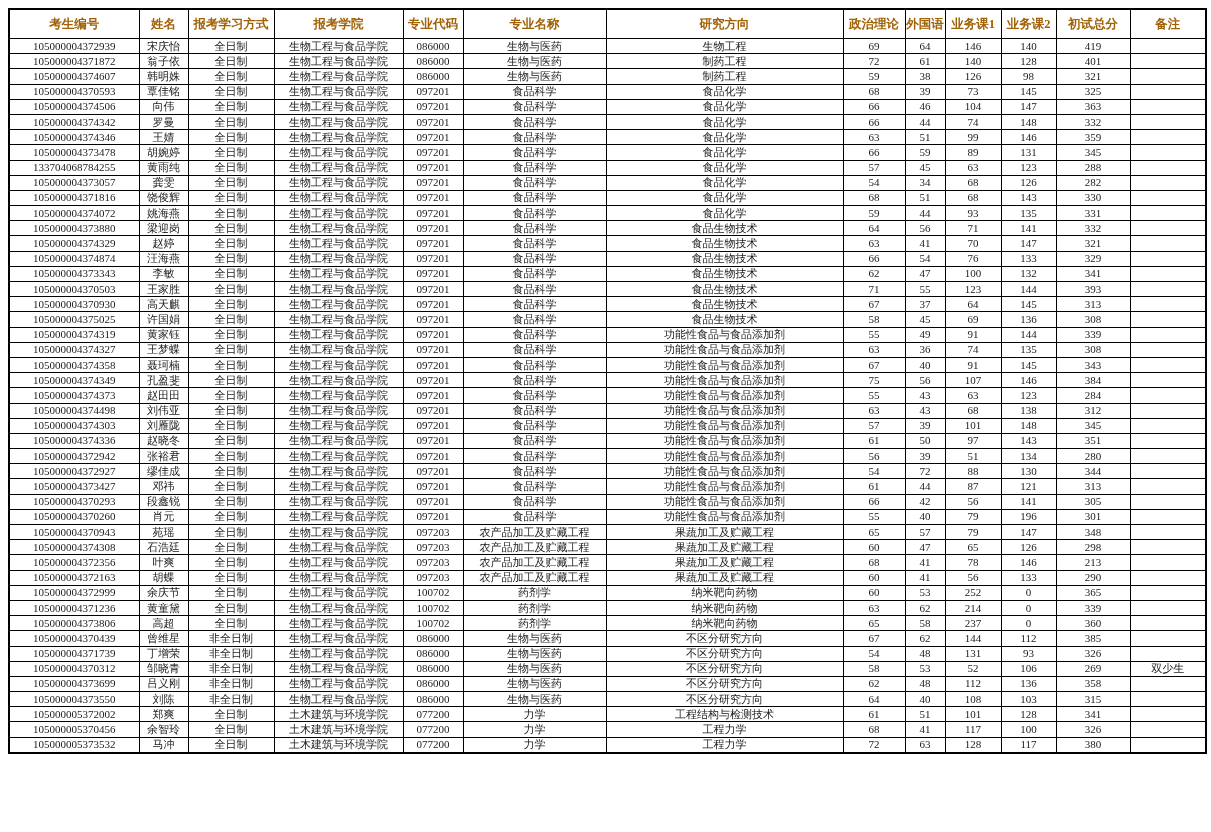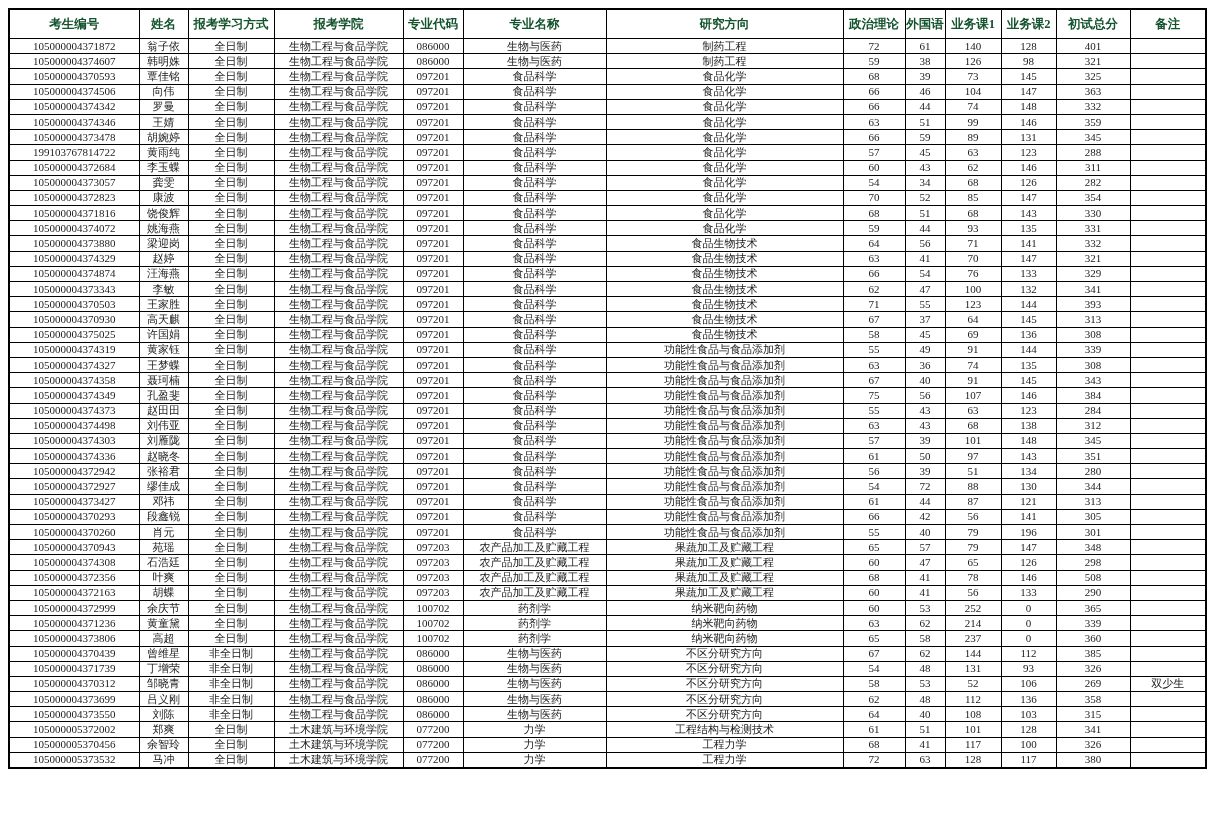--- a/index.html
+++ b/index.html
@@ -29,21 +29,21 @@
     padding: 0;
     text-align: center;
     vertical-align: middle;
     white-space: nowrap;
     overflow: hidden;
   }
   table.score-table thead th {
     height: 28px;
     font-size: 12.5px;
     font-weight: bold;
-    color: #14532d;
+    color: #a16207;
   }
   table.score-table tbody td {
     height: 14.2px;
     font-size: 11px;
     line-height: 1;
     color: #1b1b1b;
     font-weight: normal;
   }
   
   col.c0  { width: 130px; }
@@ -92,20 +92,35 @@
           <th>政治理论</th>
           <th>外国语</th>
           <th>业务课1</th>
           <th>业务课2</th>
           <th>初试总分</th>
           <th>备注</th>
         </tr>
     </thead>
     <tbody>
         <tr>
+          <td>105000004372939</td>
+          <td>宋庆怡</td>
+          <td>全日制</td>
+          <td>生物工程与食品学院</td>
+          <td>086000</td>
+          <td>生物与医药</td>
+          <td>生物工程</td>
+          <td>69</td>
+          <td>64</td>
+          <td>146</td>
+          <td>140</td>
+          <td>419</td>
+          <td></td>
+        </tr>
+        <tr>
           <td>105000004371872</td>
           <td>翁子依</td>
           <td>全日制</td>
           <td>生物工程与食品学院</td>
           <td>086000</td>
           <td>生物与医药</td>
           <td>制药工程</td>
           <td>72</td>
           <td>61</td>
           <td>140</td>
@@ -197,77 +212,47 @@
           <td>食品科学</td>
           <td>食品化学</td>
           <td>66</td>
           <td>59</td>
           <td>89</td>
           <td>131</td>
           <td>345</td>
           <td></td>
         </tr>
         <tr>
-          <td>199103767814722</td>
+          <td>133704068784255</td>
           <td>黄雨纯</td>
           <td>全日制</td>
           <td>生物工程与食品学院</td>
           <td>097201</td>
           <td>食品科学</td>
           <td>食品化学</td>
           <td>57</td>
           <td>45</td>
           <td>63</td>
           <td>123</td>
           <td>288</td>
           <td></td>
         </tr>
         <tr>
-          <td>105000004372684</td>
-          <td>李玉蝶</td>
-          <td>全日制</td>
-          <td>生物工程与食品学院</td>
-          <td>097201</td>
-          <td>食品科学</td>
-          <td>食品化学</td>
-          <td>60</td>
-          <td>43</td>
-          <td>62</td>
-          <td>146</td>
-          <td>311</td>
-          <td></td>
-        </tr>
-        <tr>
           <td>105000004373057</td>
           <td>龚雯</td>
           <td>全日制</td>
           <td>生物工程与食品学院</td>
           <td>097201</td>
           <td>食品科学</td>
           <td>食品化学</td>
           <td>54</td>
           <td>34</td>
           <td>68</td>
           <td>126</td>
           <td>282</td>
-          <td></td>
-        </tr>
-        <tr>
-          <td>105000004372823</td>
-          <td>康波</td>
-          <td>全日制</td>
-          <td>生物工程与食品学院</td>
-          <td>097201</td>
-          <td>食品科学</td>
-          <td>食品化学</td>
-          <td>70</td>
-          <td>52</td>
-          <td>85</td>
-          <td>147</td>
-          <td>354</td>
           <td></td>
         </tr>
         <tr>
           <td>105000004371816</td>
           <td>饶俊辉</td>
           <td>全日制</td>
           <td>生物工程与食品学院</td>
           <td>097201</td>
           <td>食品科学</td>
           <td>食品化学</td>
@@ -628,21 +613,21 @@
           <td>叶爽</td>
           <td>全日制</td>
           <td>生物工程与食品学院</td>
           <td>097203</td>
           <td>农产品加工及贮藏工程</td>
           <td>果蔬加工及贮藏工程</td>
           <td>68</td>
           <td>41</td>
           <td>78</td>
           <td>146</td>
-          <td>508</td>
+          <td>213</td>
           <td></td>
         </tr>
         <tr>
           <td>105000004372163</td>
           <td>胡蝶</td>
           <td>全日制</td>
           <td>生物工程与食品学院</td>
           <td>097203</td>
           <td>农产品加工及贮藏工程</td>
           <td>果蔬加工及贮藏工程</td>

